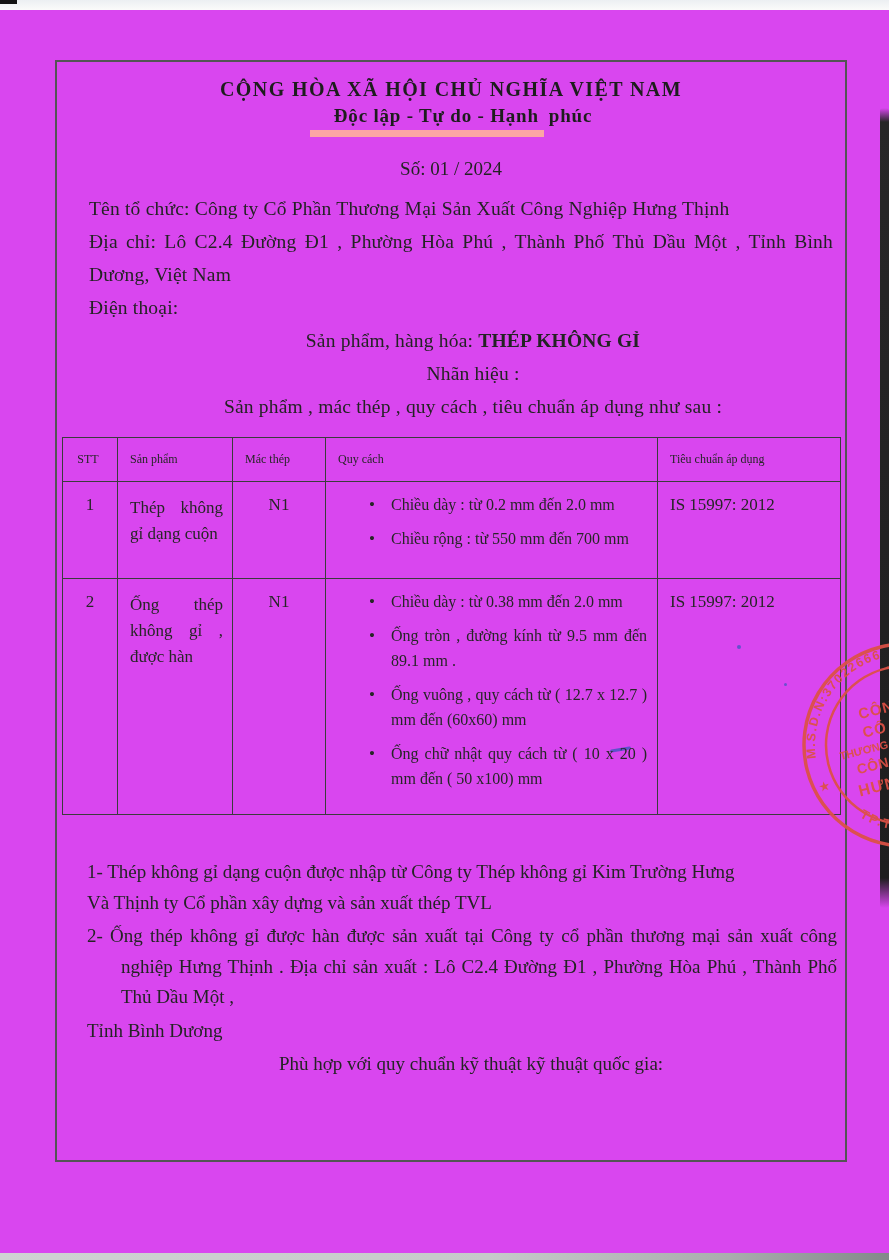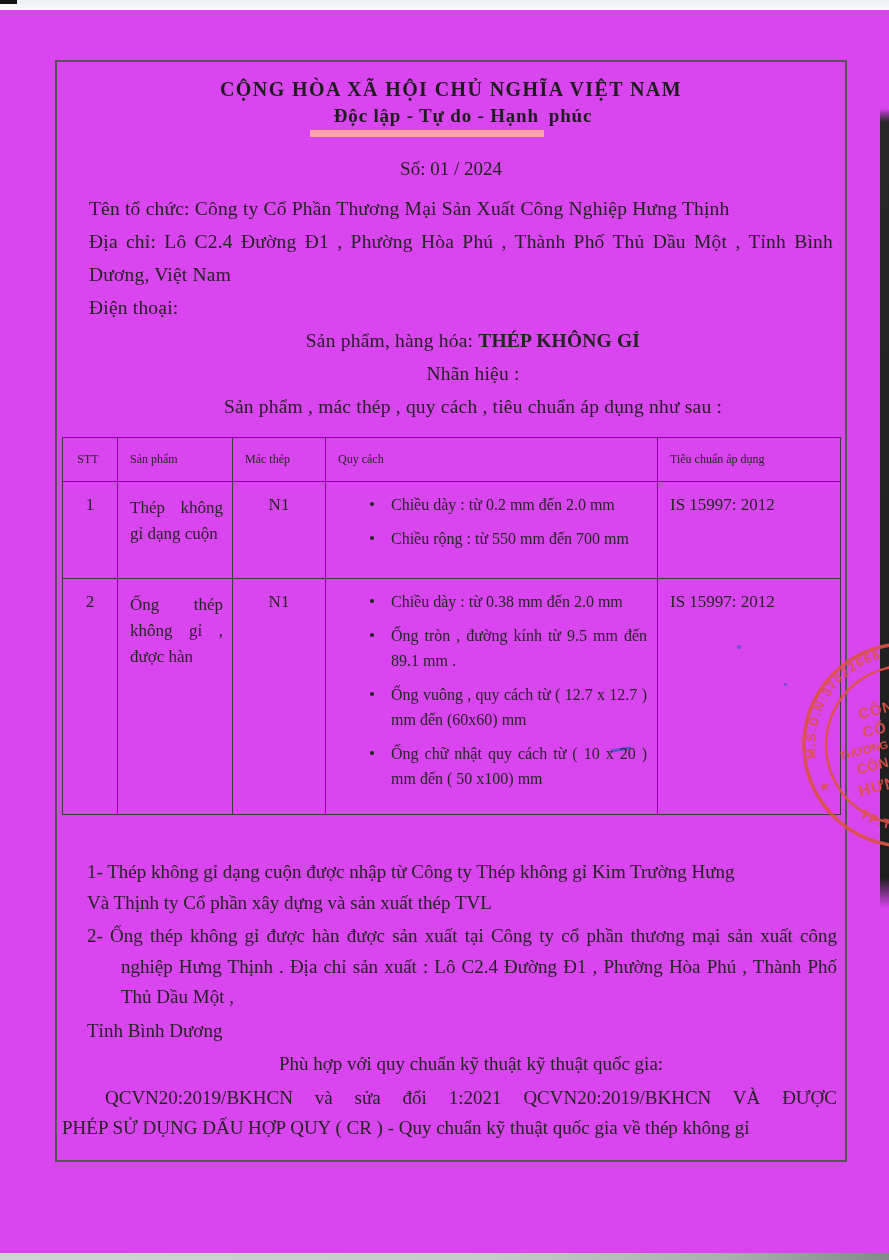--- a/index.html
+++ b/index.html
@@ -146,24 +146,20 @@
         <td class="cell-standard">IS 15997: 2012</td>
       </tr>
     </tbody>
       </table>
 
     <section class="notes">
       <p><span>1-  Thép không gỉ dạng cuộn được nhập từ Công ty Thép không gỉ Kim Trường Hưng</span><br><span>Và Thịnh ty Cổ phần xây dựng và sản xuất thép TVL</span></p>
       <p class="note-item2">2-  Ống thép không gỉ được hàn được sản xuất tại Công ty cổ phần thương mại sản xuất công nghiệp Hưng Thịnh . Địa chỉ sản xuất : Lô C2.4 Đường Đ1 , Phường Hòa Phú , Thành Phố Thủ Dầu Một ,</p>
       <p>Tỉnh Bình Dương</p>
       <p class="note-conform">Phù hợp với quy chuẩn kỹ thuật kỹ thuật quốc gia:</p>
-      <p class="note-reg">
-        <span class="l1">QCVN20:2019/BKHCN và sửa đổi 1:2021 QCVN20:2019/BKHCN VÀ ĐƯỢC</span>
-        <span class="l2">PHÉP SỬ DỤNG DẤU HỢP QUY ( CR ) -  Quy chuẩn kỹ thuật quốc gia về thép không gỉ</span>
-      </p>
     </section>
   </div>
 
   <svg class="stamp" width="260" height="260" viewBox="0 0 260 260">
     <defs>
       <path id="arcTop" d="M 35 125 A 90 90 0 1 1 215 125"></path>
       <path id="arcBot" d="M 40 125 A 85 85 0 0 0 210 125"></path>
     </defs>
     <g transform="rotate(-14 125 125)" fill="none" stroke="var(--stamp-color,#dd5145)">
       <circle cx="125" cy="125" r="101" stroke-width="3.5"></circle>

